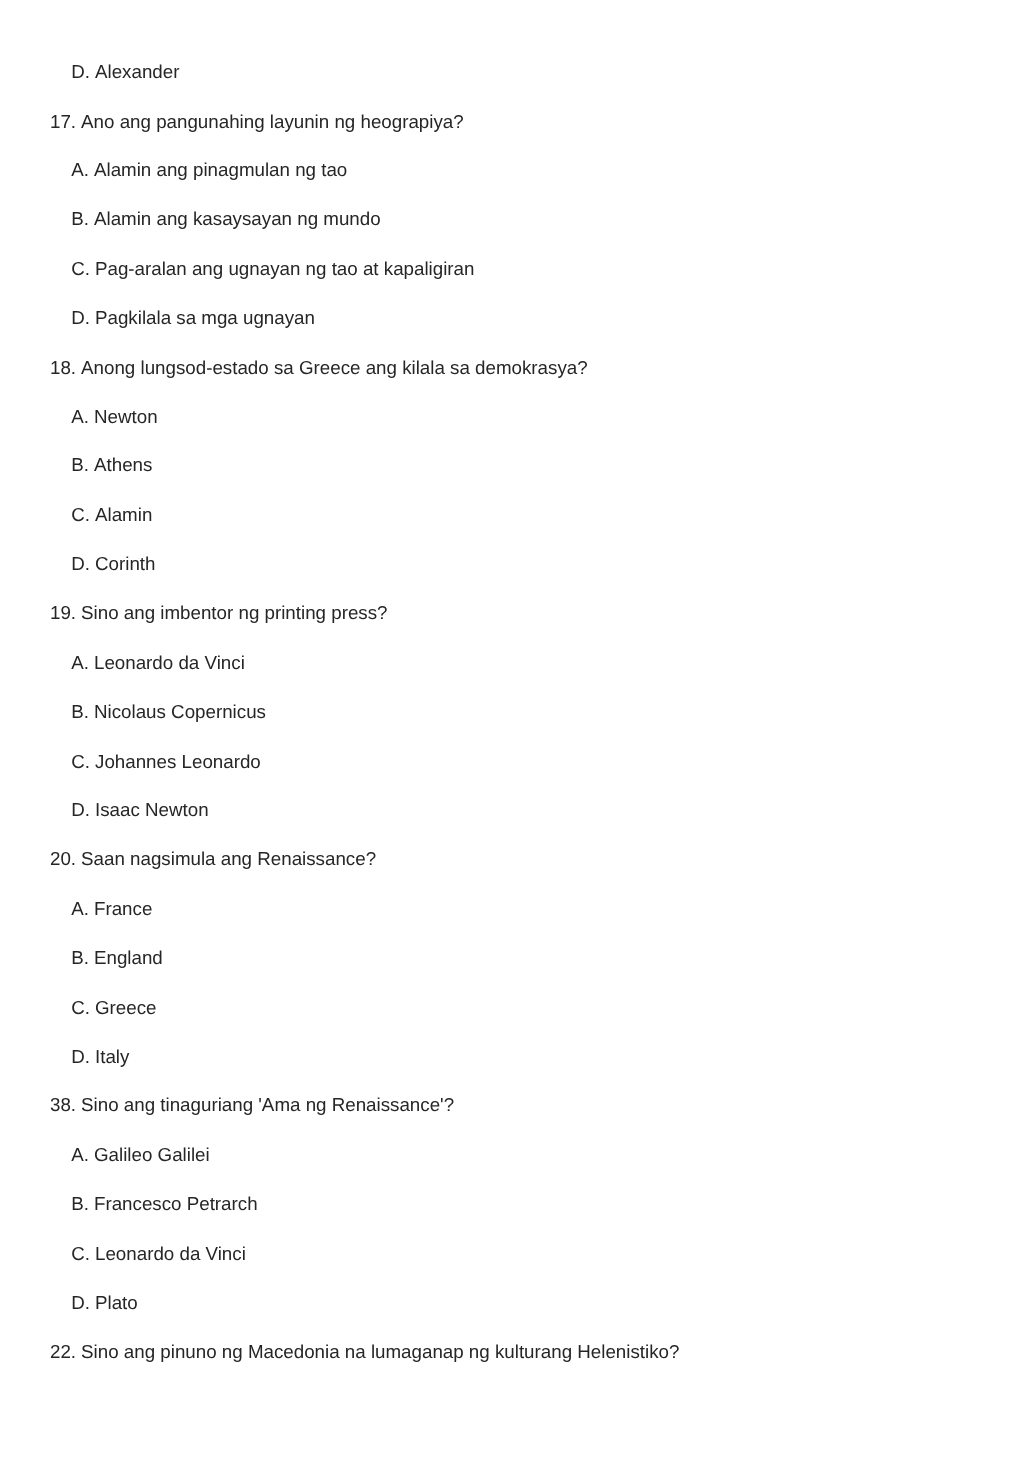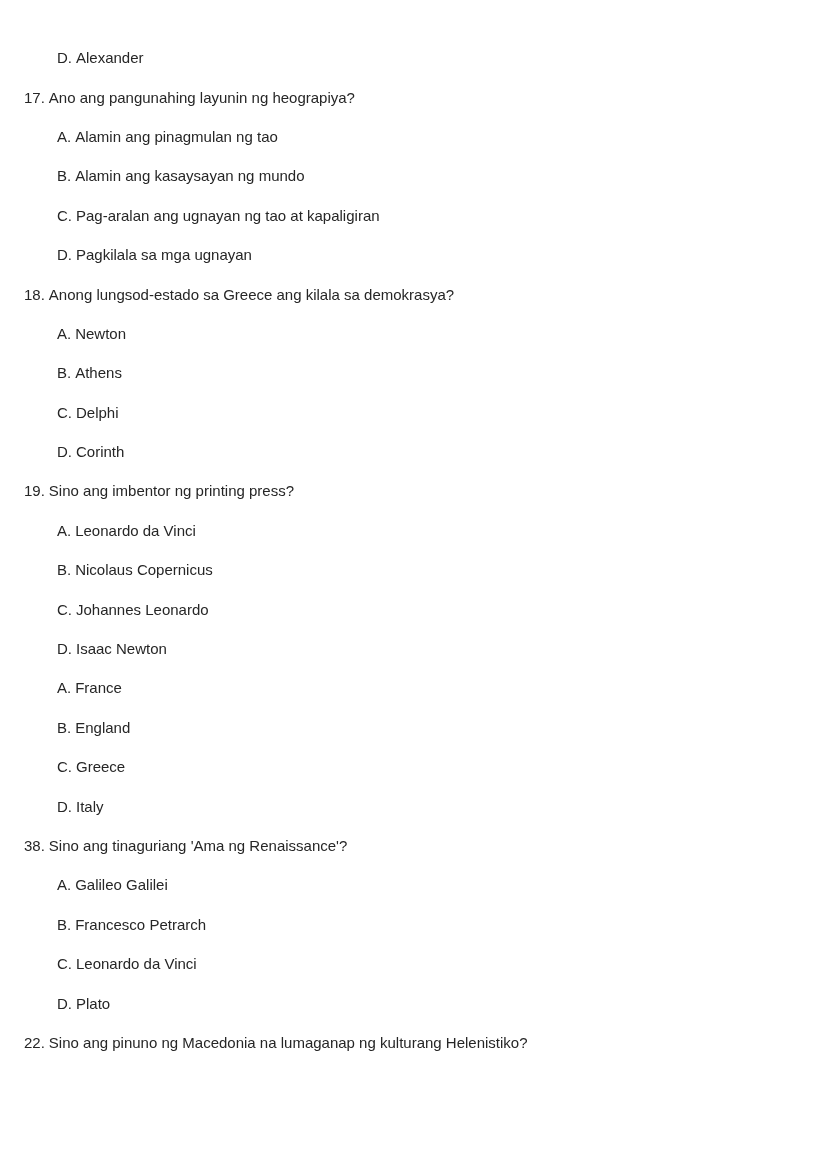--- a/index.html
+++ b/index.html
@@ -20,21 +20,21 @@
   .content {
     padding-top: 38px;
   }
   .line {
     height: 39.4px;
     display: flex;
     align-items: center;
     white-space: pre;
   }
   .question-line {
-    padding-left: 24px;
+    padding-left: 40px;
   }
   .option-line {
     padding-left: 57px;
   }
   .lbl {
     margin-right: 4px;
   }
 </style>
 </head>
 <body>
@@ -43,27 +43,28 @@
   <div class="content" id="quiz-body">
       <div class="line option-line"><span class="lbl">D.</span><span>Alexander</span></div>
       <div class="line question-line"><span class="lbl">17.</span><span>Ano ang pangunahing layunin ng heograpiya?</span></div>
       <div class="line option-line"><span class="lbl">A.</span><span>Alamin ang pinagmulan ng tao</span></div>
       <div class="line option-line"><span class="lbl">B.</span><span>Alamin ang kasaysayan ng mundo</span></div>
       <div class="line option-line"><span class="lbl">C.</span><span>Pag-aralan ang ugnayan ng tao at kapaligiran</span></div>
       <div class="line option-line"><span class="lbl">D.</span><span>Pagkilala sa mga ugnayan</span></div>
       <div class="line question-line"><span class="lbl">18.</span><span>Anong lungsod-estado sa Greece ang kilala sa demokrasya?</span></div>
       <div class="line option-line"><span class="lbl">A.</span><span>Newton</span></div>
       <div class="line option-line"><span class="lbl">B.</span><span>Athens</span></div>
-      <div class="line option-line"><span class="lbl">C.</span><span>Delphi</span></div>
+      <div class="line option-line"><span class="lbl">C.</span><span>Alamin</span></div>
       <div class="line option-line"><span class="lbl">D.</span><span>Corinth</span></div>
       <div class="line question-line"><span class="lbl">19.</span><span>Sino ang imbentor ng printing press?</span></div>
       <div class="line option-line"><span class="lbl">A.</span><span>Leonardo da Vinci</span></div>
       <div class="line option-line"><span class="lbl">B.</span><span>Nicolaus Copernicus</span></div>
       <div class="line option-line"><span class="lbl">C.</span><span>Johannes Leonardo</span></div>
       <div class="line option-line"><span class="lbl">D.</span><span>Isaac Newton</span></div>
+      <div class="line question-line"><span class="lbl">20.</span><span>Saan nagsimula ang Renaissance?</span></div>
       <div class="line option-line"><span class="lbl">A.</span><span>France</span></div>
       <div class="line option-line"><span class="lbl">B.</span><span>England</span></div>
       <div class="line option-line"><span class="lbl">C.</span><span>Greece</span></div>
       <div class="line option-line"><span class="lbl">D.</span><span>Italy</span></div>
       <div class="line question-line"><span class="lbl">38.</span><span>Sino ang tinaguriang 'Ama ng Renaissance'?</span></div>
       <div class="line option-line"><span class="lbl">A.</span><span>Galileo Galilei</span></div>
       <div class="line option-line"><span class="lbl">B.</span><span>Francesco Petrarch</span></div>
       <div class="line option-line"><span class="lbl">C.</span><span>Leonardo da Vinci</span></div>
       <div class="line option-line"><span class="lbl">D.</span><span>Plato</span></div>
       <div class="line question-line"><span class="lbl">22.</span><span>Sino ang pinuno ng Macedonia na lumaganap ng kulturang Helenistiko?</span></div>

